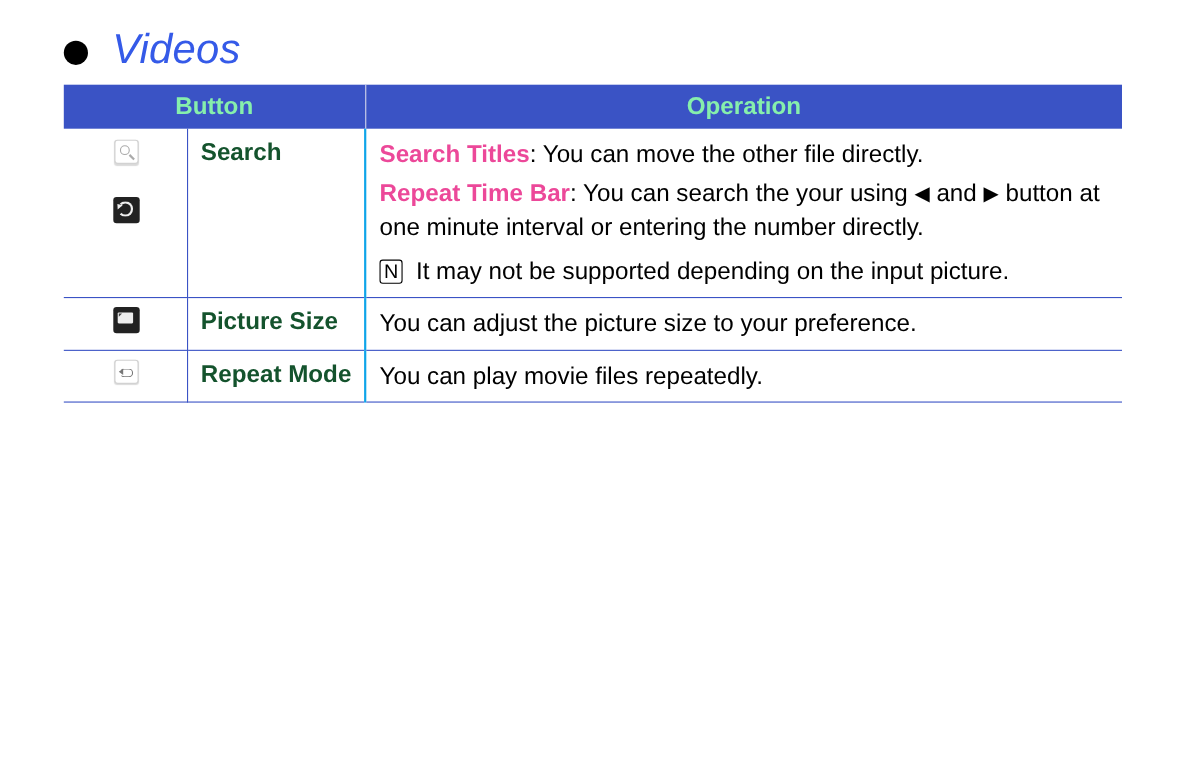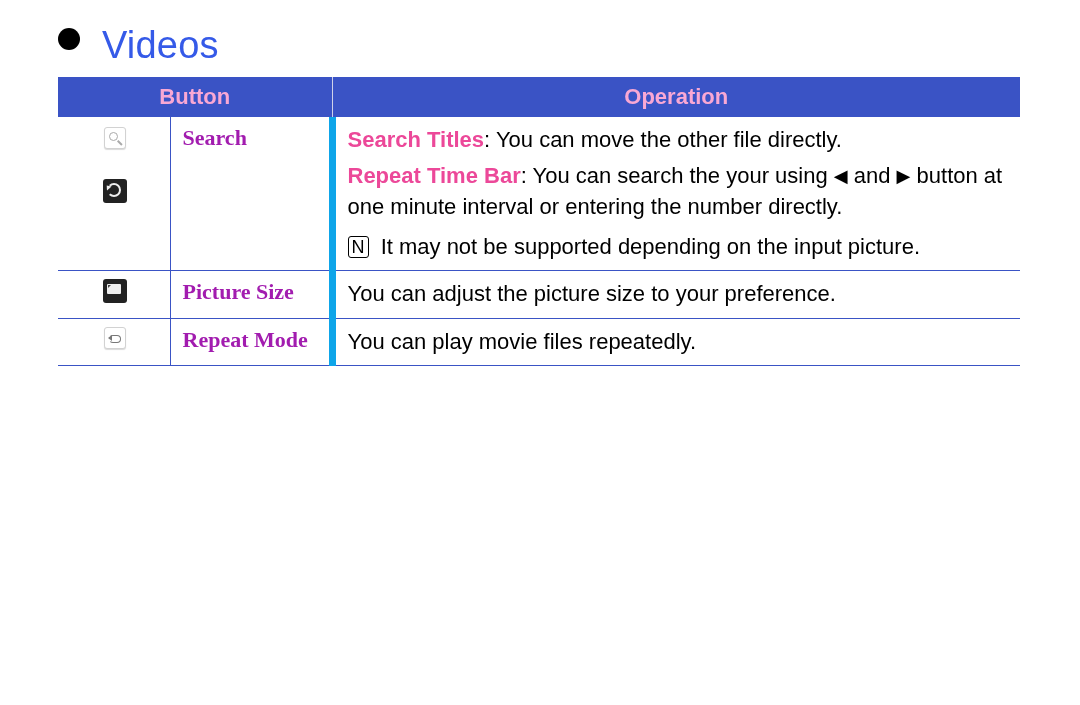--- a/index.html
+++ b/index.html
@@ -1,27 +1,27 @@
 <!DOCTYPE html>
 <html><head>
 <meta charset="utf-8">
 <style>
   * { box-sizing: border-box; margin: 0; padding: 0; }
   html, body { width: 1080px; height: 705px; background: #fff; font-family: Arial, Helvetica, sans-serif; }
   .page { padding: 18px 54px 0 54px; }
-  .title-row { display: flex; margin: 6px 0 10px 4px; }
+  .title-row { display: flex; align-items: center; margin: 6px 0 10px 4px; font-style: italic; }
   .bullet { width: 22px; height: 22px; border-radius: 50%; background: #000; margin-right: 22px; margin-top: 4px; }
   .title { color: #355ae8; font-size: 38px; font-weight: 400; letter-spacing: 0.2px; }
   .tbl { border-collapse: collapse; width: 962px; margin-left: 4px; }
-  .tbl th { background: #3a53c5; color: #f9a8d4; font-weight: 700; font-size: 22px; padding: 7px 0; border-right: 1px solid #cfd2e9; }
+  .tbl th { background: #3a53c5; color: #86efac; font-weight: 700; font-size: 22px; padding: 7px 0; border-right: 1px solid #cfd2e9; }
   .tbl th:last-child { border-right: none; }
   .th-btn { width: 112px; }
   .tbl td { border-bottom: 1.5px solid #3a53c5; font-size: 22px; padding: 8px 10px 8px 12px; vertical-align: top; }
   .icon-cell { width: 112px; text-align: center; border-right: 1px solid #3a53c5; position: relative; }
-  .name-cell { width: 162px; color: #a21caf; font-weight: 700; border-right: 7px solid #0ea5e9; white-space: nowrap; font-family: Liberation Serif, serif; }
+  .name-cell { width: 162px; color: #14532d; font-weight: 700; border-right: 2px solid #0ea5e9; white-space: nowrap; }
   .op-cell { color: #000; line-height: 1.38; }
   .blue-b { color: #ec4899; font-weight: 700; }
   .note-glyph { display: inline-block; border: 1.5px solid #000; border-radius: 3px; padding: 0 3px; font-size: 18px; line-height: 20px; margin-right: 6px; vertical-align: 1px; }
   .arrow { font-size: 18px; vertical-align: 1px; }
 
   .icon-box { display: block; width: 22px; height: 22px; background: #fff; border: 1px solid #d2d2d2; border-radius: 3px; position: relative; box-shadow: 0 1px 1px rgba(0,0,0,0.15); margin: 0 auto; }
   .icon-search .lens { position: absolute; width: 9px; height: 9px; border: 1.5px solid #aaa; border-radius: 50%; top: 4px; left: 4px; }
   .icon-search .handle { position: absolute; width: 6px; height: 1.5px; background: #aaa; top: 14px; left: 12px; transform: rotate(45deg); }
 
   .icon-dark { display:block; width: 24px; height: 24px; background: #222; border-radius: 3px; position: relative; margin: 0 auto; }

